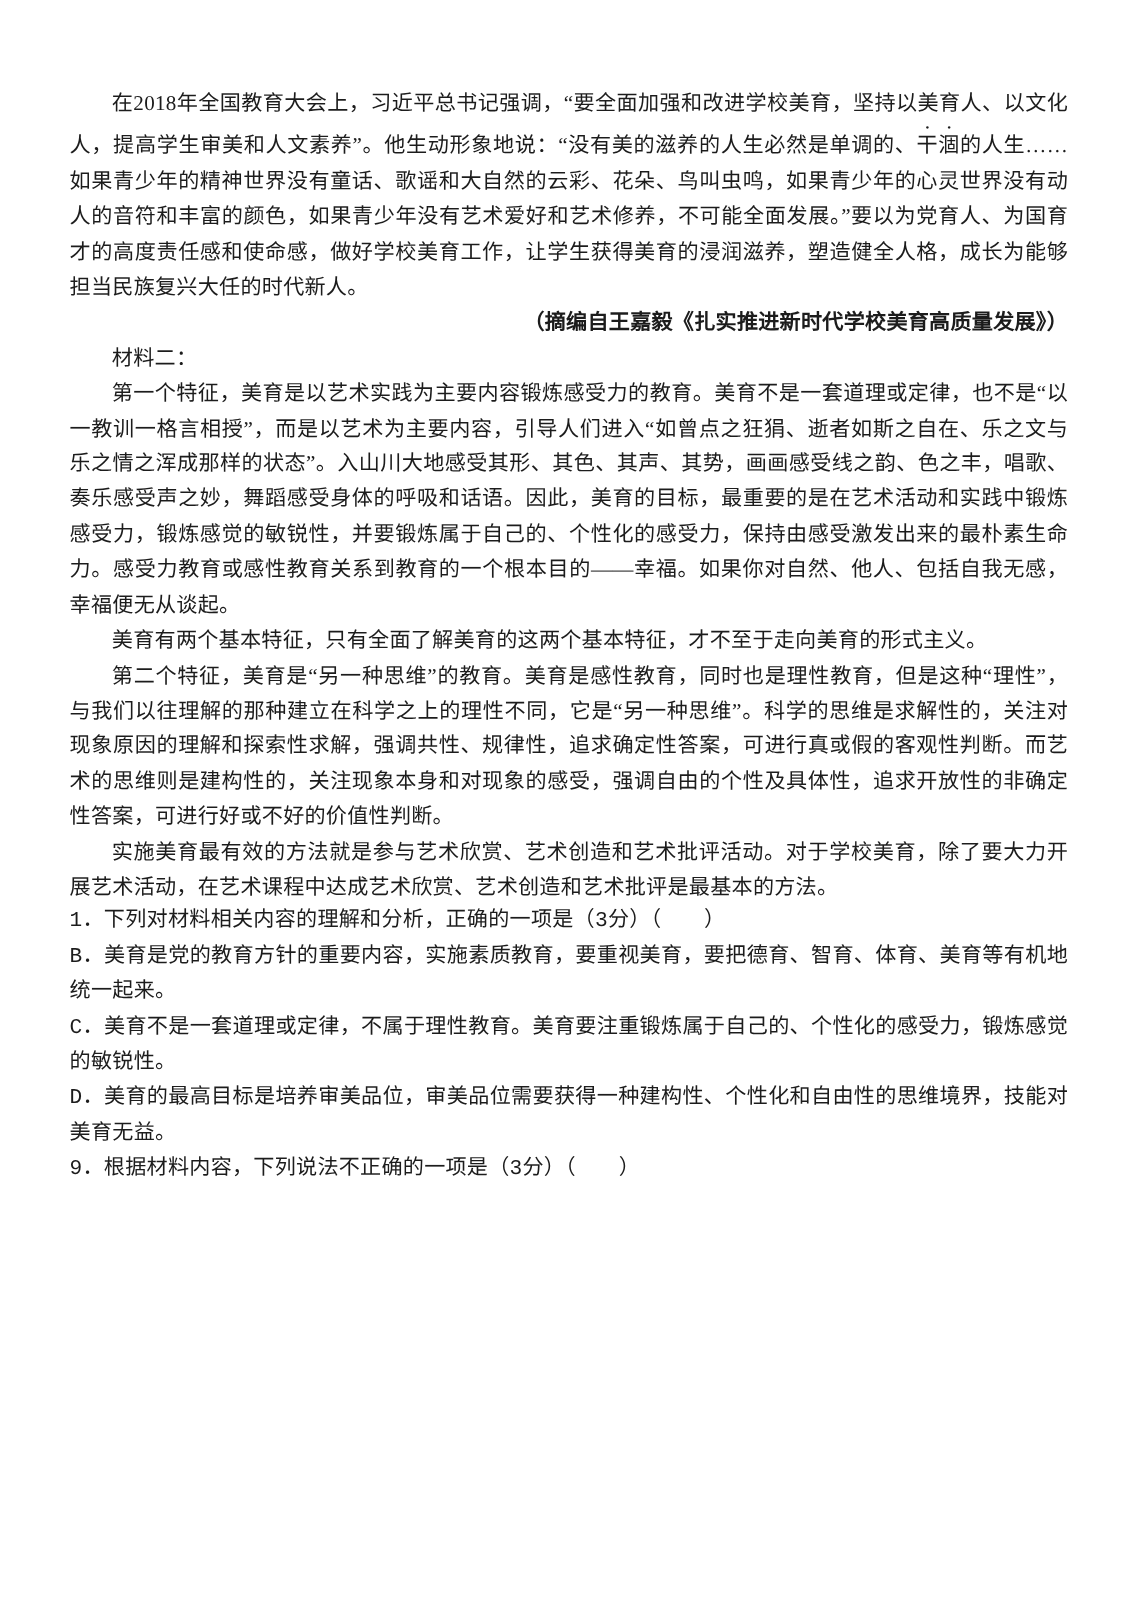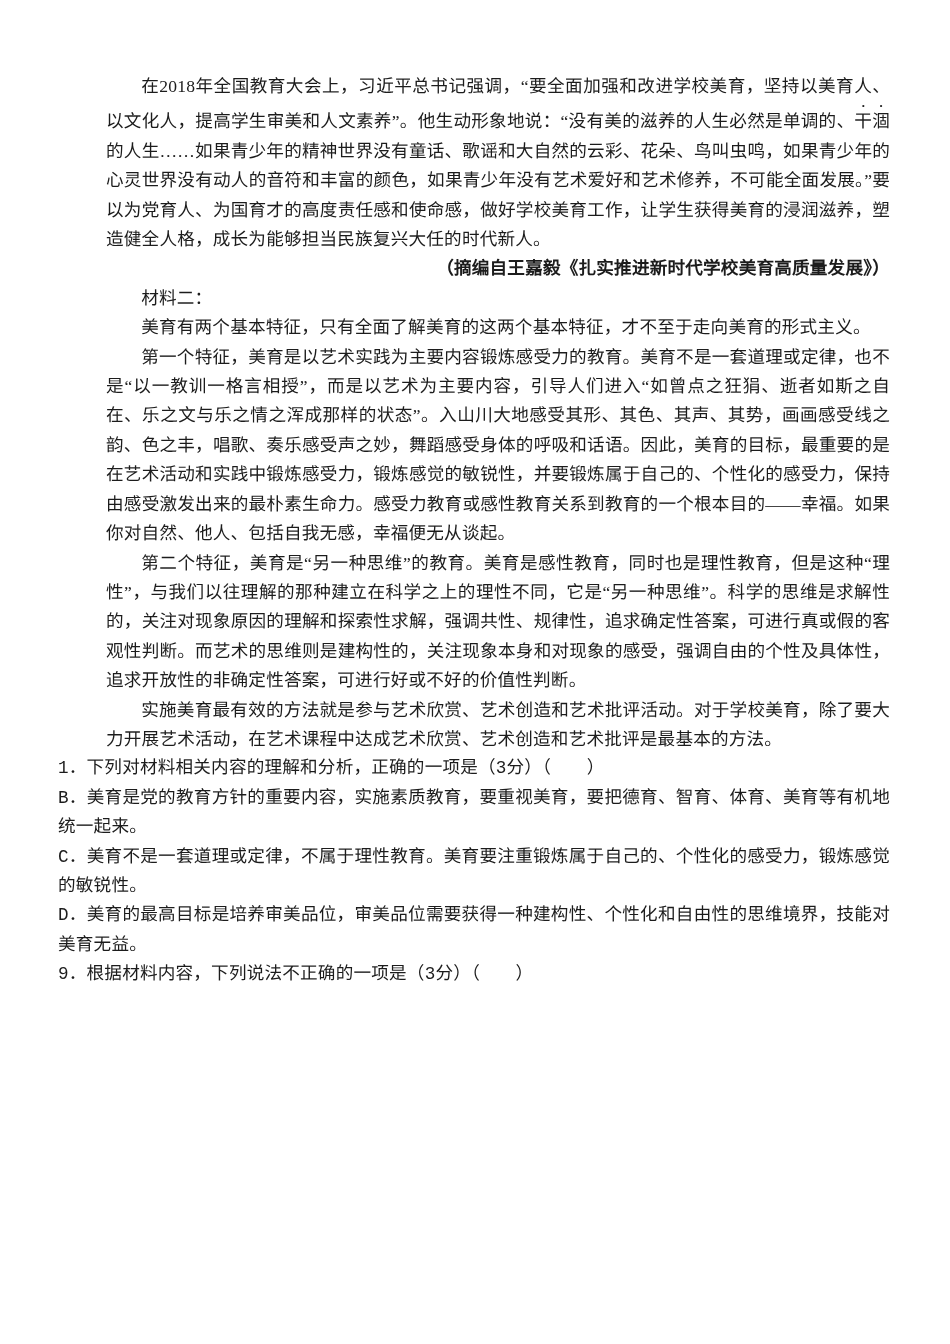--- a/index.html
+++ b/index.html
@@ -15,21 +15,21 @@
     font-family: "Liberation Serif", serif;
   }
   .content {
     padding: 72px 60px 0 58px;
     font-size: 17.6px;
     line-height: 29.4px;
     letter-spacing: 0.2px;
     text-align: justify;
   }
   p { margin: 0; }
-  .para-indent { text-indent: 2em; margin-left: 48px; }
+  .para-indent { text-indent: 2em; }
   .attribution {
     text-align: right;
     text-indent: 0;
     font-weight: bold;
   }
   .em-dots {
     -webkit-text-emphasis: filled dot;
     -webkit-text-emphasis-position: over right;
     text-emphasis: filled dot;
     text-emphasis-position: over right;
@@ -40,22 +40,22 @@
 <body>
 
 <div class="content">
 
   <p class="para-indent"><span>在2018年全国教育大会上，习近平总书记强调，“要全面加强和改进学校美育，坚持以美育人、以文化人，提高学生审美和人文素养”。他生动形象地说：“没有美的滋养的人生必然是单调的、</span><span class="em-dots">干涸</span><span>的人生……如果青少年的精神世界没有童话、歌谣和大自然的云彩、花朵、鸟叫虫鸣，如果青少年的心灵世界没有动人的音符和丰富的颜色，如果青少年没有艺术爱好和艺术修养，不可能全面发展。”要以为党育人、为国育才的高度责任感和使命感，做好学校美育工作，让学生获得美育的浸润滋养，塑造健全人格，成长为能够担当民族复兴大任的时代新人。</span></p>
 
   <p class="attribution">（摘编自王嘉毅《扎实推进新时代学校美育高质量发展》）</p>
 
   <p class="para-indent">材料二：</p>
 
+  <p class="para-indent">第一个特征，美育是以艺术实践为主要内容锻炼感受力的教育。美育不是一套道理或定律，也不是“以一教训一格言相授”，而是以艺术为主要内容，引导人们进入“如曾点之狂狷、逝者如斯之自在、乐之文与乐之情之浑成那样的状态”。入山川大地感受其形、其色、其声、其势，画画感受线之韵、色之丰，唱歌、奏乐感受声之妙，舞蹈感受身体的呼吸和话语。因此，美育的目标，最重要的是在艺术活动和实践中锻炼感受力，锻炼感觉的敏锐性，并要锻炼属于自己的、个性化的感受力，保持由感受激发出来的最朴素生命力。感受力教育或感性教育关系到教育的一个根本目的——幸福。如果你对自然、他人、包括自我无感，幸福便无从谈起。</p>
   <p class="para-indent">美育有两个基本特征，只有全面了解美育的这两个基本特征，才不至于走向美育的形式主义。</p>
-  <p class="para-indent">第一个特征，美育是以艺术实践为主要内容锻炼感受力的教育。美育不是一套道理或定律，也不是“以一教训一格言相授”，而是以艺术为主要内容，引导人们进入“如曾点之狂狷、逝者如斯之自在、乐之文与乐之情之浑成那样的状态”。入山川大地感受其形、其色、其声、其势，画画感受线之韵、色之丰，唱歌、奏乐感受声之妙，舞蹈感受身体的呼吸和话语。因此，美育的目标，最重要的是在艺术活动和实践中锻炼感受力，锻炼感觉的敏锐性，并要锻炼属于自己的、个性化的感受力，保持由感受激发出来的最朴素生命力。感受力教育或感性教育关系到教育的一个根本目的——幸福。如果你对自然、他人、包括自我无感，幸福便无从谈起。</p>
   <p class="para-indent">第二个特征，美育是“另一种思维”的教育。美育是感性教育，同时也是理性教育，但是这种“理性”，与我们以往理解的那种建立在科学之上的理性不同，它是“另一种思维”。科学的思维是求解性的，关注对现象原因的理解和探索性求解，强调共性、规律性，追求确定性答案，可进行真或假的客观性判断。而艺术的思维则是建构性的，关注现象本身和对现象的感受，强调自由的个性及具体性，追求开放性的非确定性答案，可进行好或不好的价值性判断。</p>
   <p class="para-indent">实施美育最有效的方法就是参与艺术欣赏、艺术创造和艺术批评活动。对于学校美育，除了要大力开展艺术活动，在艺术课程中达成艺术欣赏、艺术创造和艺术批评是最基本的方法。</p>
 
 
   <div class="question-block">
     <p>1．下列对材料相关内容的理解和分析，正确的一项是（3分）（　　）</p>
     <p>B．美育是党的教育方针的重要内容，实施素质教育，要重视美育，要把德育、智育、体育、美育等有机地统一起来。</p>
     <p>C．美育不是一套道理或定律，不属于理性教育。美育要注重锻炼属于自己的、个性化的感受力，锻炼感觉的敏锐性。</p>
     <p>D．美育的最高目标是培养审美品位，审美品位需要获得一种建构性、个性化和自由性的思维境界，技能对美育无益。</p>
     <p>9．根据材料内容，下列说法不正确的一项是（3分）（　　）</p>

